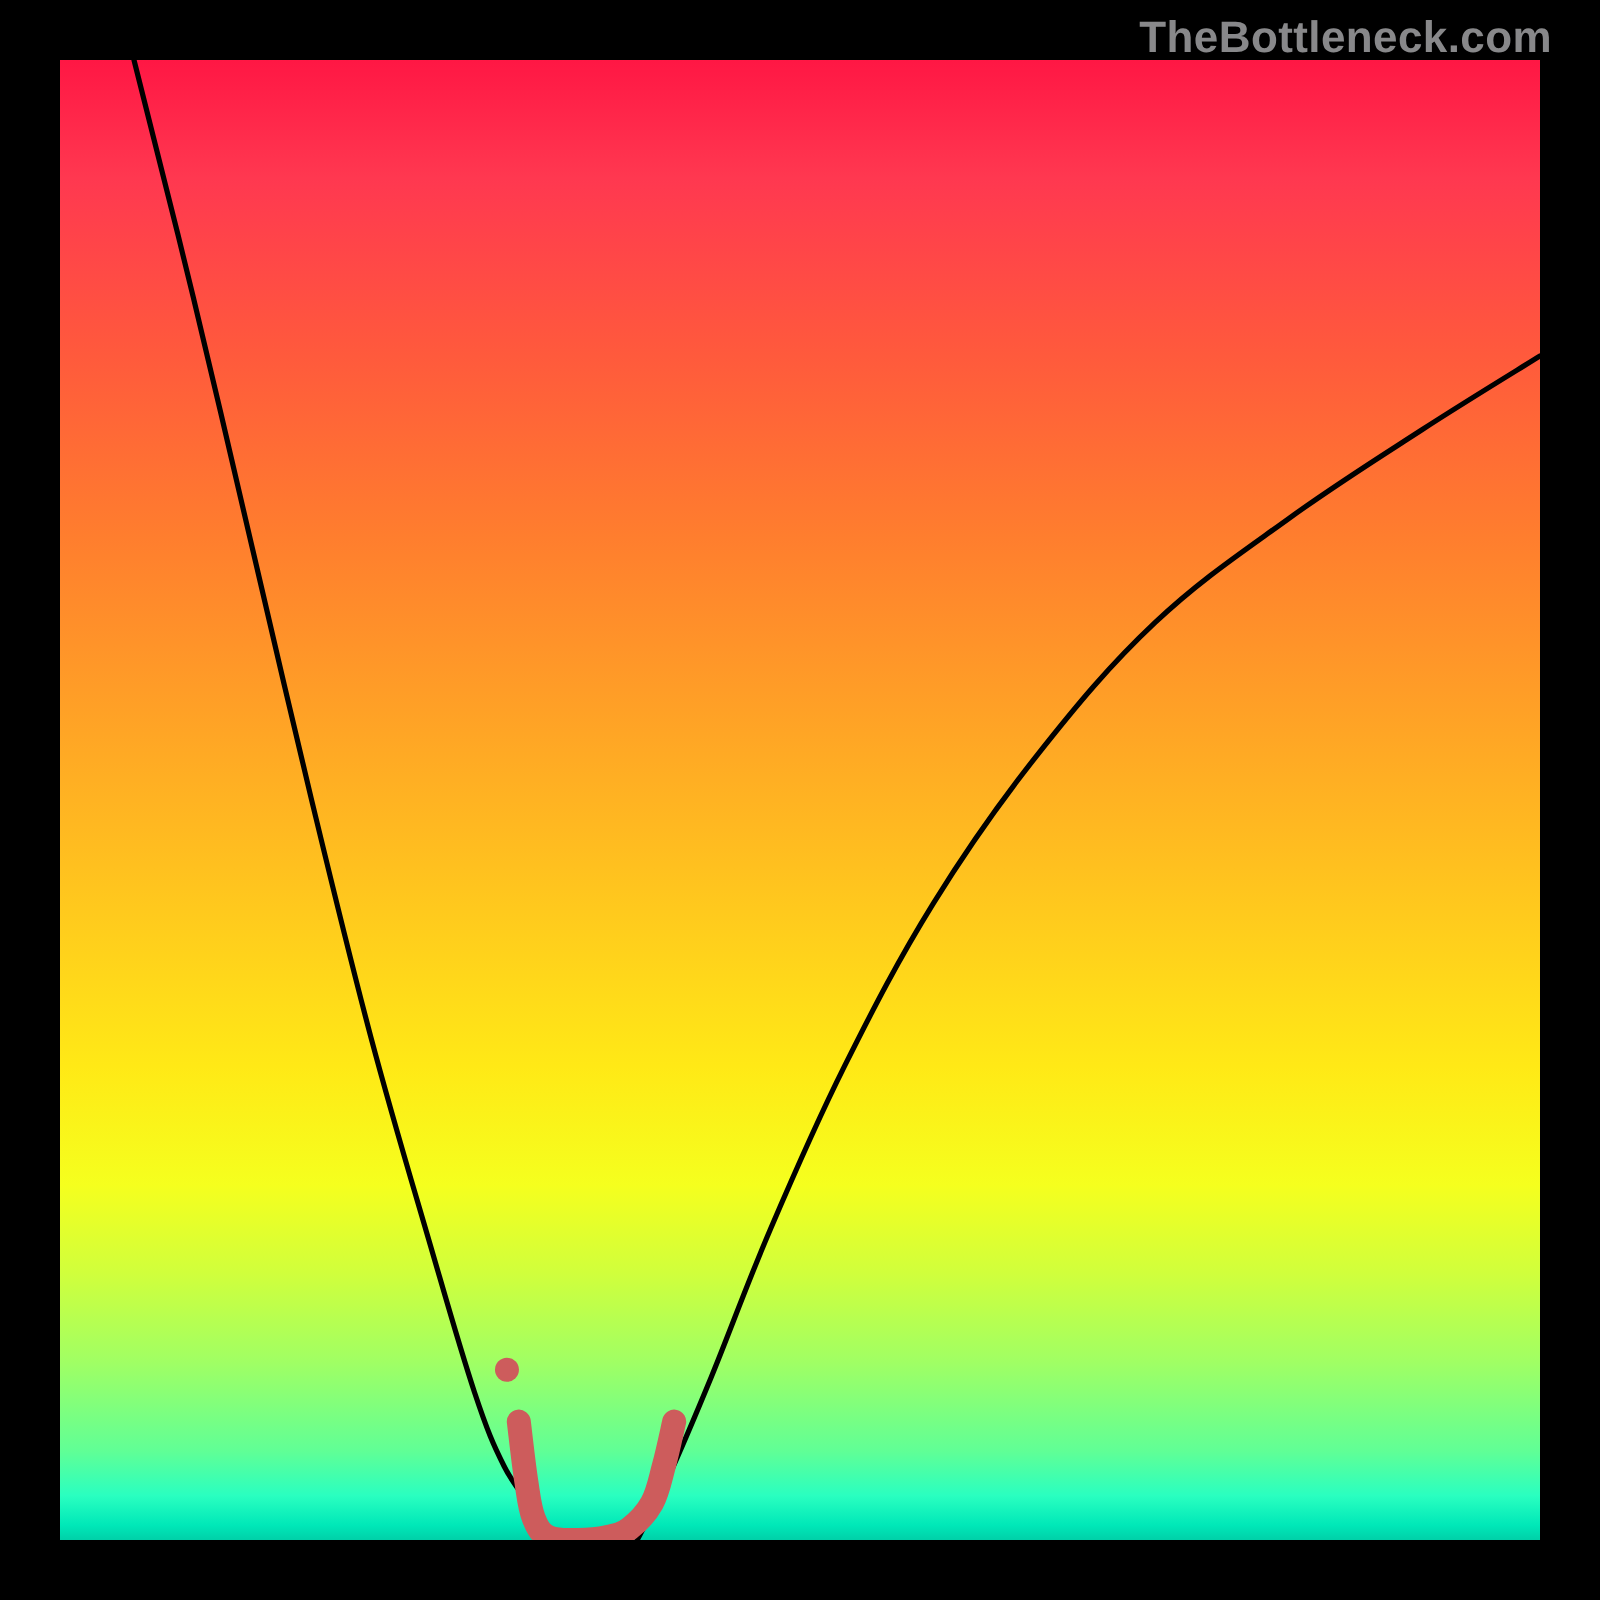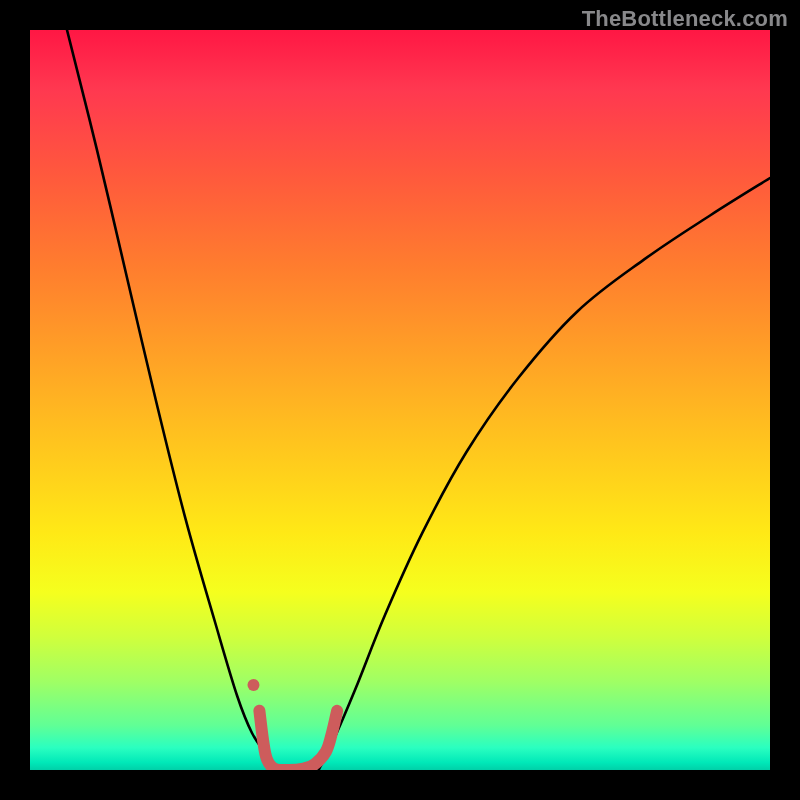--- a/index.html
+++ b/index.html
@@ -29,21 +29,21 @@
       #a0ff64 88%,
       #60ff96 94%,
       #2affc0 97%,
       #00e8b8 99%,
       #00d0a8 100%
     );
   }
   .watermark {
     position: absolute;
     top: 6px;
-    right: 12px;
+    right: 24px;
     font-family: Arial, Helvetica, sans-serif;
     font-size: 22px;
     font-weight: 600;
     color: #88888a;
     letter-spacing: 0.2px;
   }
   svg.curve {
     position: absolute;
     left: 0;
     top: 0;

